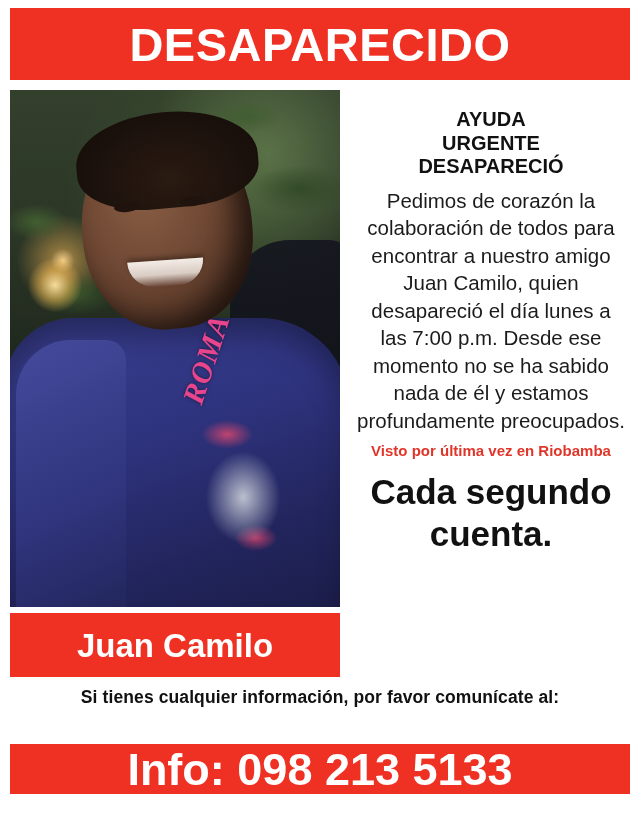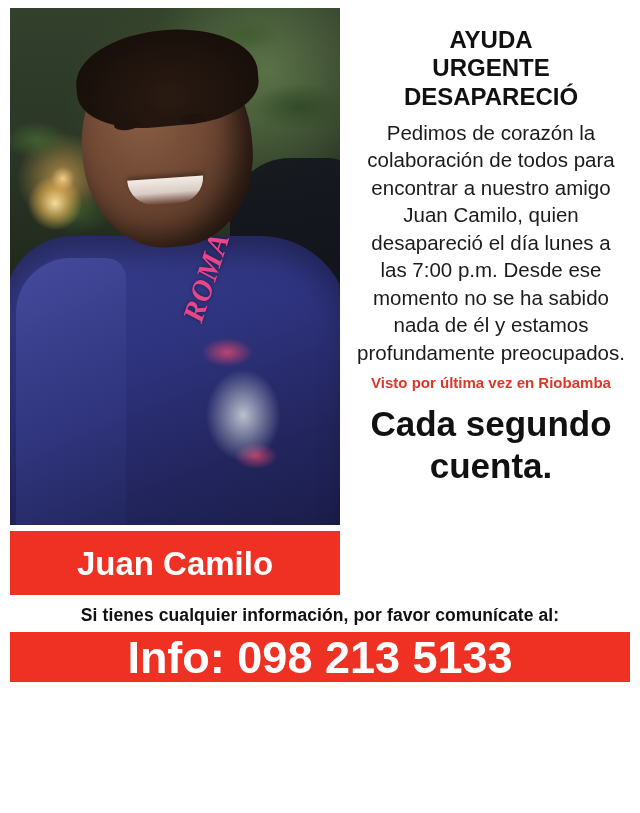--- a/index.html
+++ b/index.html
@@ -211,21 +211,21 @@
     flex: 1 1 auto;
     display: flex;
     flex-direction: column;
     align-items: center;
     text-align: center;
     padding-top: 18px;
   }
   .headline {
     color: #111111;
     font-weight: bold;
-    font-size: 24px;
+    font-size: 20px;
     line-height: 1.18;
     margin-bottom: 8px;
   }
   .paragraph {
     color: #1b1b1b;
     font-size: 20.5px;
     line-height: 1.34;
     padding: 0 4px;
   }
   .lastseen {
@@ -243,20 +243,21 @@
     line-height: 1.2;
     margin-top: 10px;
   }
 
   
   .footer {
     margin-top: 10px;
     display: flex;
     flex-direction: column;
     align-items: center;
+    gap: 30px;
   }
   .footer-note {
     color: #111111;
     font-weight: bold;
     font-size: 17.5px;
     letter-spacing: 0.1px;
     white-space: nowrap;
     margin-bottom: 6px;
   }
   .phone-bar {
@@ -273,20 +274,23 @@
     font-size: 45px;
     line-height: 1;
     white-space: nowrap;
   }
 </style>
 </head>
 <body>
 
 <div class="poster">
 
+  <div class="header-banner">
+    <div class="title">DESAPARECIDO</div>
+  </div>
 
   <div class="body-row">
 
     <div class="photo-col">
       <div class="photo-frame">
         <div class="photo-bg"></div>
         <div class="foliage"></div>
         <div class="light-flare"></div>
         <div class="dark-figure"></div>
         <div class="torso"></div>

